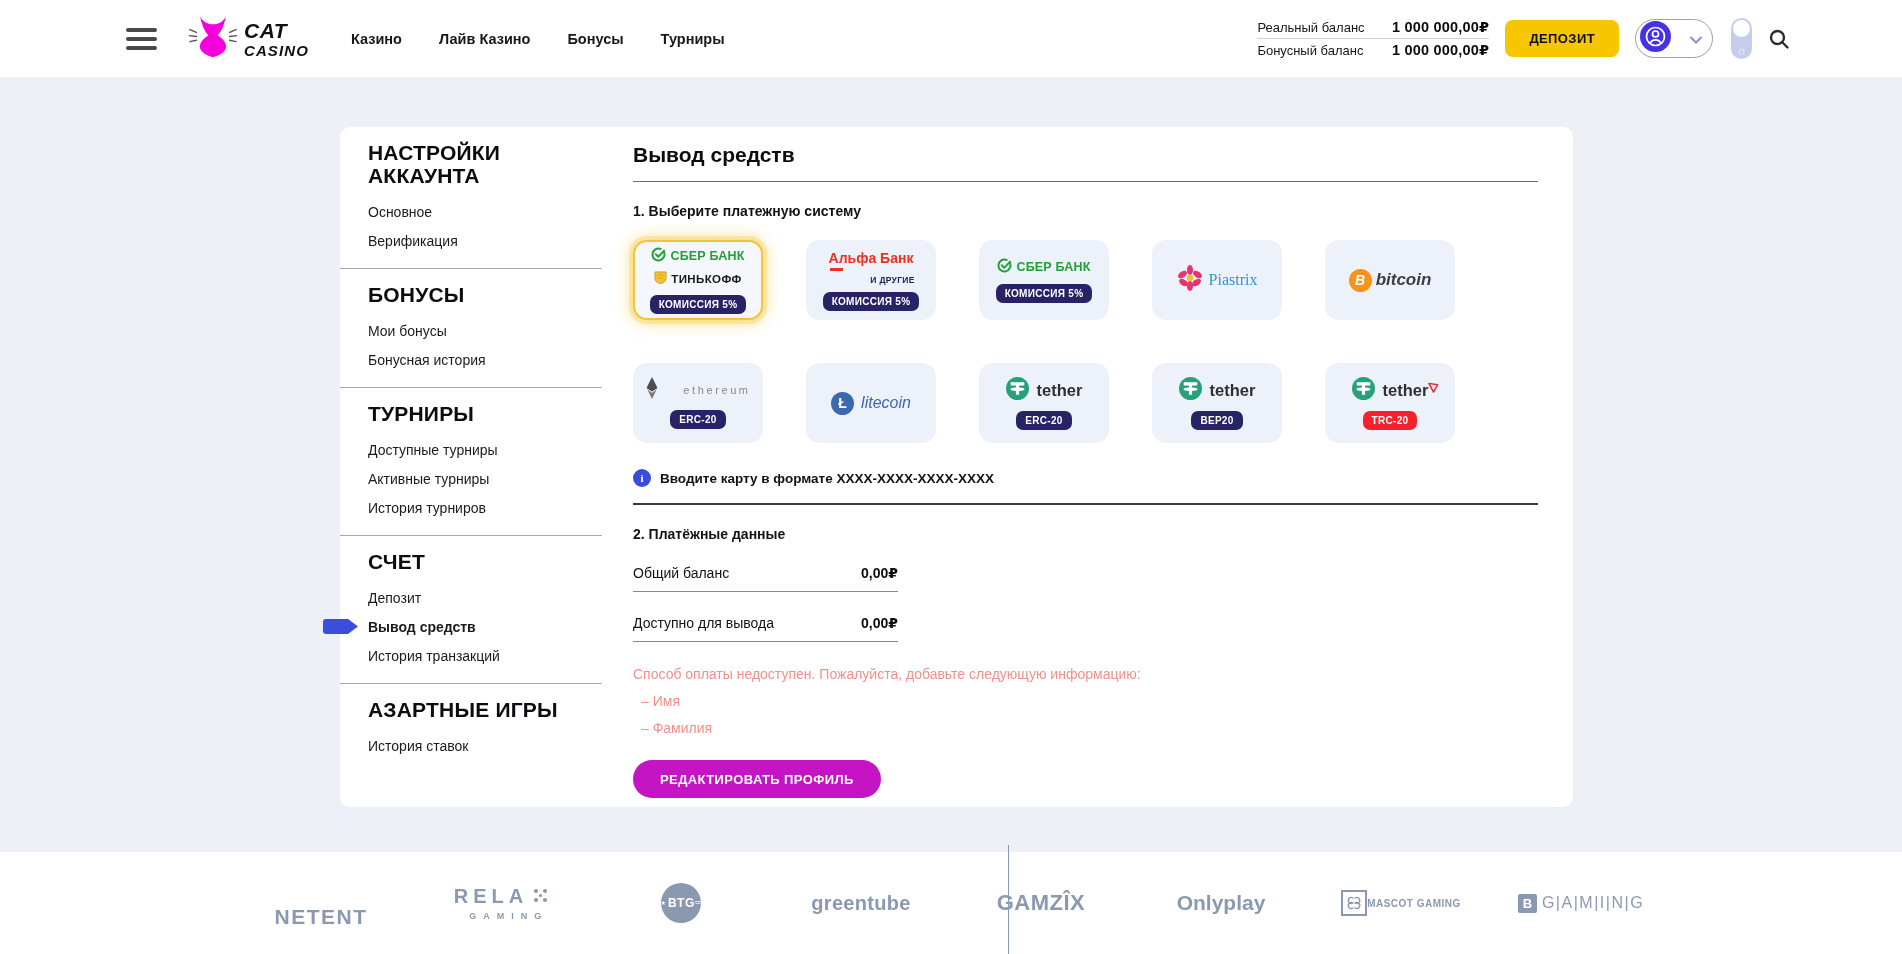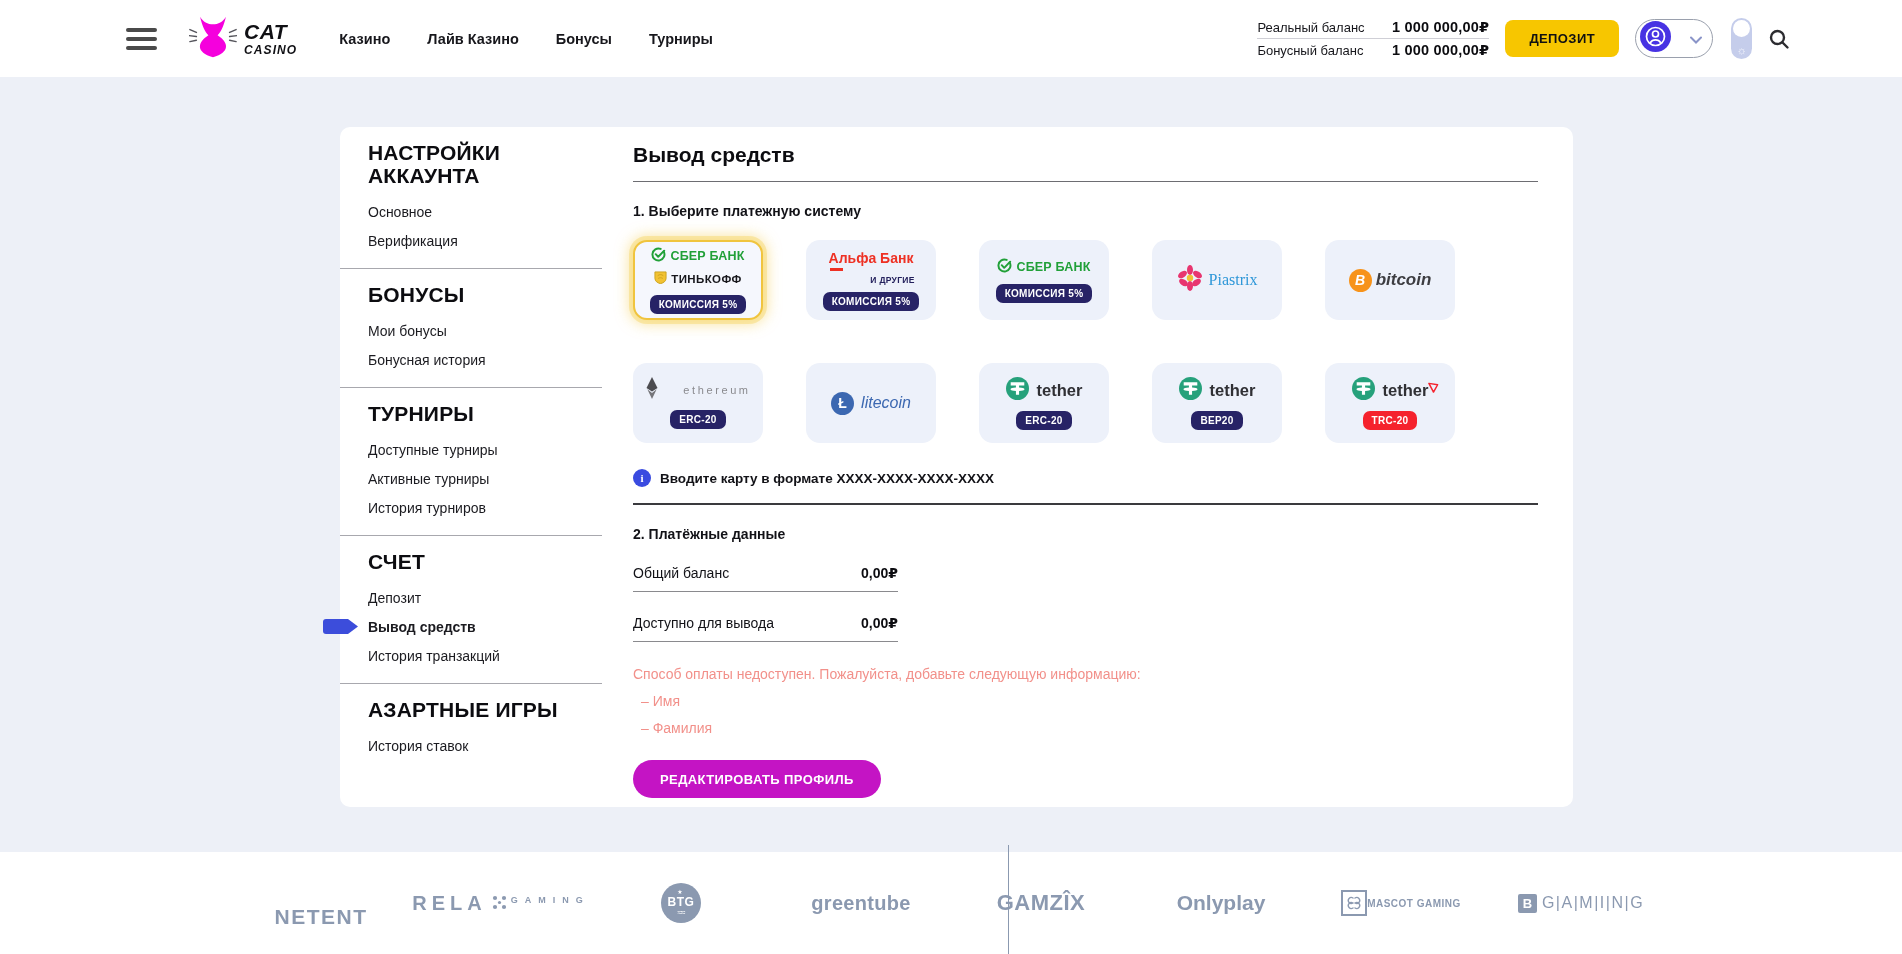--- a/index.html
+++ b/index.html
@@ -13,21 +13,21 @@
   .header {
     position:absolute; top:0; left:0; width:1902px; height:77px;
     background:#ffffff; display:flex; align-items:center;
     padding-left:126px; padding-right:112px;
   }
   .burger { display:flex; flex-direction:column; gap:5px; cursor:pointer; }
   .burger span { display:block; width:31px; height:4px; background:#4a4a4a; border-radius:2px; }
   .logo { display:flex; align-items:center; margin-left:32px; cursor:pointer;font-style:italic; }
   .logo-text { margin-left:7px; line-height:1; }
   .logo-title { font-size:21px; font-weight:800; letter-spacing:.5px; color:#101014; }
-  .logo-sub { font-size:12px; font-weight:800; letter-spacing:1.1px; color:#101014; margin-top:2px; }
+  .logo-sub { font-size:15px; font-weight:800; letter-spacing:1.1px; color:#101014; margin-top:2px; }
   .nav { display:flex; gap:37px; margin-left:42px; }
   .nav-item { font-size:14.5px; font-weight:600; color:#17171c; cursor:pointer; white-space:nowrap; }
 
   .balances { margin-left:auto; width:232px; }
   .bal-row { display:flex; justify-content:space-between; align-items:baseline; padding:3px 0; }
   .bal-label { font-size:13px; color:#16161b; }
   .bal-value { font-size:14.5px; font-weight:800; color:#0c0c10; letter-spacing:.2px; }
   .bal-divider { height:1px; background:#cfcfd6; }
 
   .deposit-btn {
@@ -132,26 +132,26 @@
   }
 
   
   .footer {
     position:absolute; left:0; top:852px; width:1902px; height:102px; background:#ffffff;
     display:flex; align-items:center; justify-content:center;
   }
   .provider { width:180px; display:flex; align-items:center; justify-content:center; color:#8B99B0; }
   .netent-text { font-size:21px; font-weight:700; letter-spacing:1.5px; position:relative;margin-top:28px; }
   .netent-bar { position:absolute; left:53%; top:-7px; bottom:-7px; width:1px; background:#8B99B0; }
-  .relax { display:flex; flex-direction:row; align-items:flex-start; }
+  .relax { display:flex; flex-direction:column; align-items:flex-end; }
   .relax-top { display:flex; align-items:center; gap:5px; font-size:20px; font-weight:600; letter-spacing:5px; }
   .relax-sub { font-size:9px; font-weight:600; letter-spacing:7px; margin-top:3px; margin-left:4px; }
   .btg-circle {
     width:40px; height:40px; border-radius:50%; background:#8B99B0; color:#fff;
-    display:flex; flex-direction:column; align-items:center; justify-content:center; line-height:1;
+    display:flex; flex-direction:row; align-items:center; justify-content:center; line-height:1;
   }
   .btg-star { font-size:6px; letter-spacing:2px; }
   .btg-text { font-size:12px; font-weight:800; letter-spacing:.5px; margin:1px 0; }
   .btg-wave { font-size:8px; letter-spacing:-1px; }
   .greentube-text { font-size:20px; font-weight:600; letter-spacing:.3px; }
   .gamzix-text { font-size:22px; font-weight:800; letter-spacing:.5px; }
   .onlyplay-text { font-size:21px; font-weight:800; }
   .mascot { display:flex; align-items:center; gap:0; }
   .mascot-square { width:26px; height:26px; border:2px solid #8B99B0; display:flex; align-items:center; justify-content:center; }
   .mascot-text { font-size:10px; font-weight:600; letter-spacing:.5px; }

